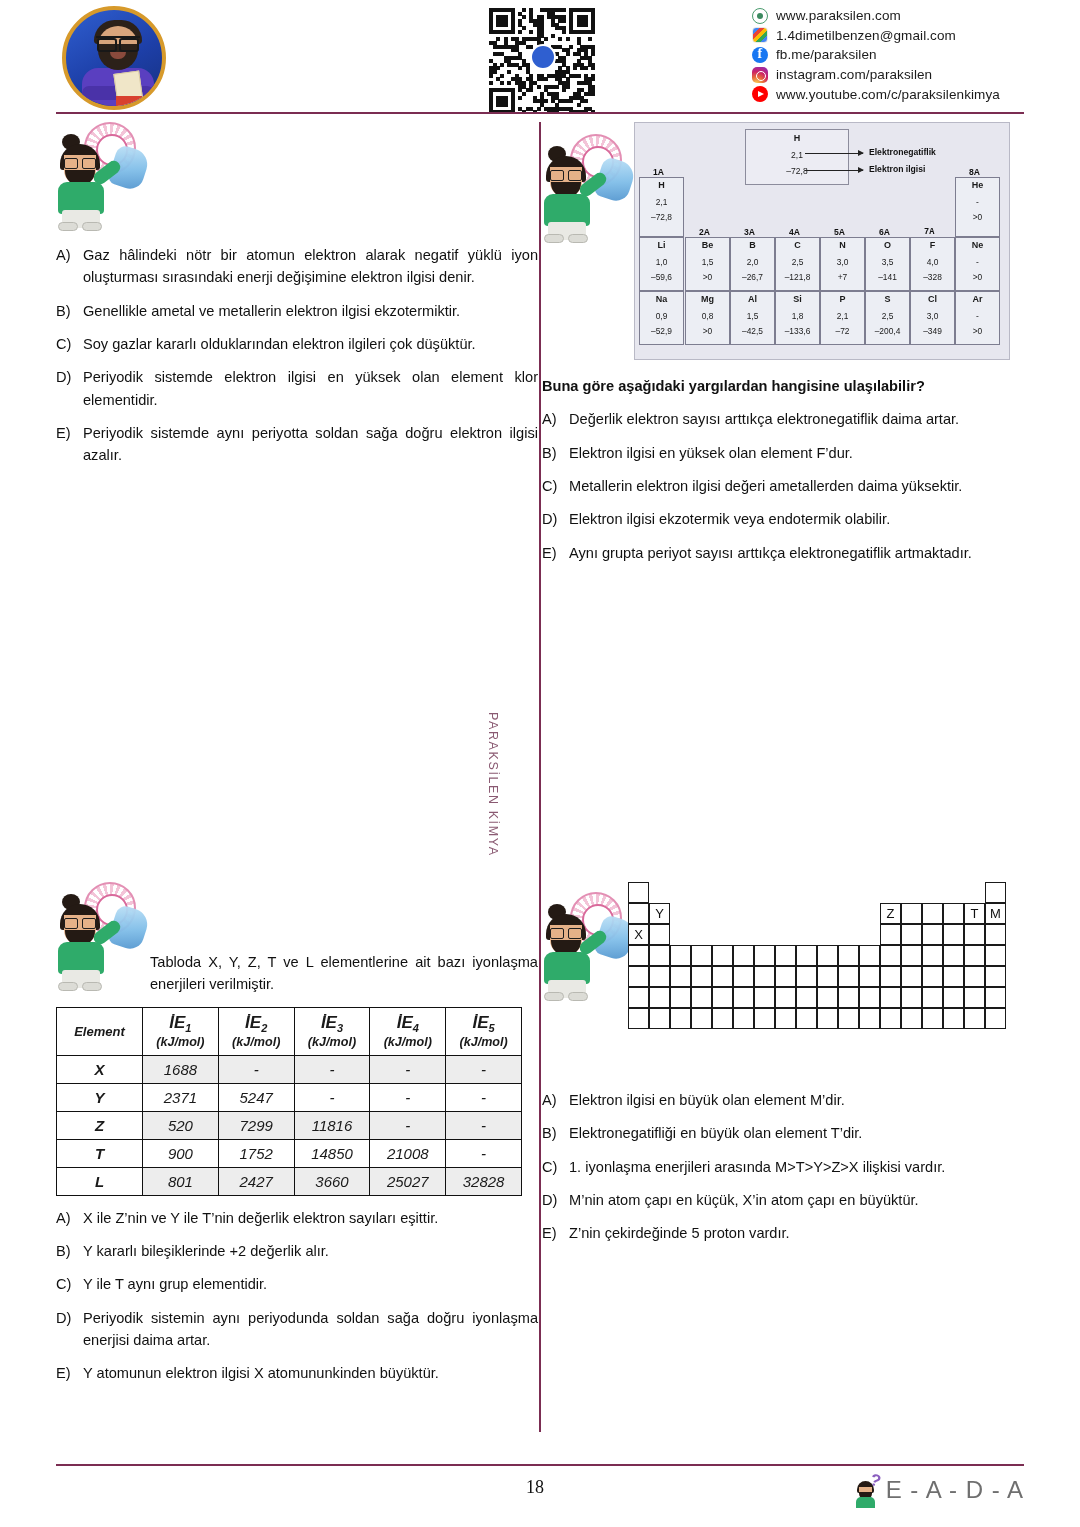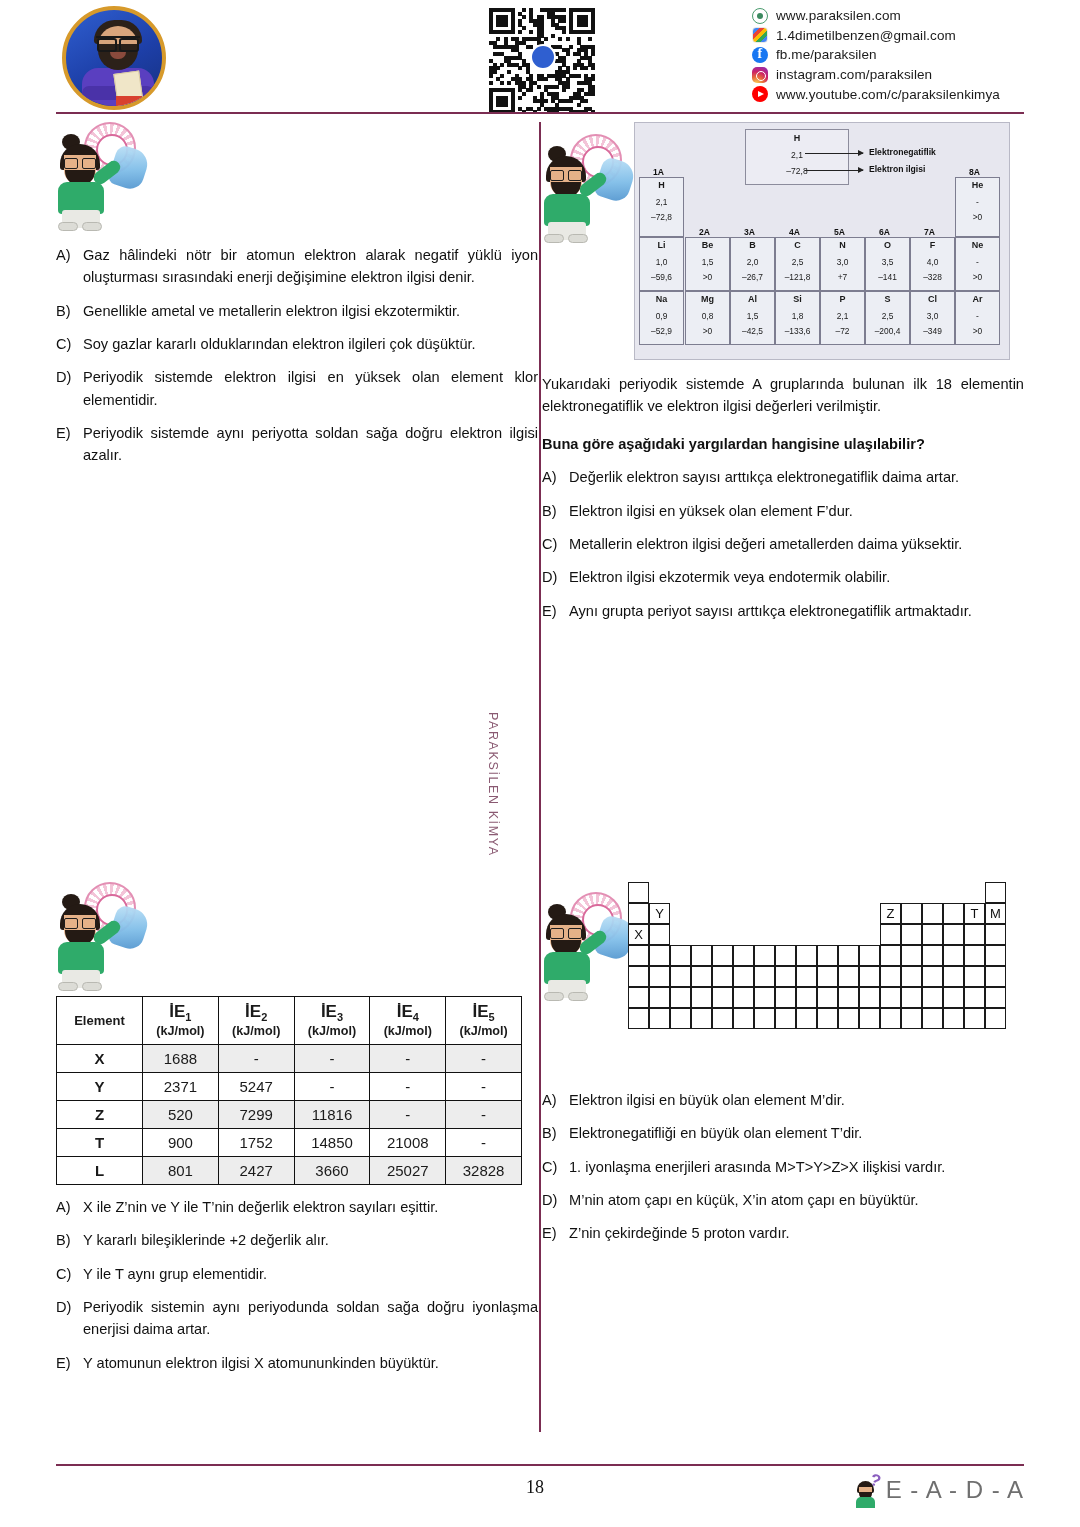--- a/index.html
+++ b/index.html
@@ -117,21 +117,21 @@
   .pt-arrow { position:absolute; height:1px; background:#222; }
   .pt-arrow:after { content:""; position:absolute; right:-1px; top:-3px; border-left:6px solid #222; border-top:3.5px solid transparent; border-bottom:3.5px solid transparent; }
   .pt-lab { position:absolute; font-size:8.6px; font-weight:bold; color:#111; }
   .pt-grp { position:absolute; font-size:8.6px; font-weight:bold; color:#111; }
   .pt-cell { position:absolute; background:#eceef4; border:1px solid #7d7d90; }
   .pt-cell .sym { position:absolute; left:0; right:0; top:2px; text-align:center; font-size:9px; font-weight:bold; }
   .pt-cell .v1  { position:absolute; left:0; right:0; top:19px; text-align:center; font-size:8.4px; }
   .pt-cell .v2  { position:absolute; left:0; right:0; top:34px; text-align:center; font-size:8.4px; }
 
   
-  table.ion { border-collapse:collapse; width:466px; margin-top:4px; }
+  table.ion { border-collapse:collapse; width:466px; margin-top:11px;font-style:italic; }
   table.ion th, table.ion td { border:1.6px solid #111; text-align:center; }
   table.ion thead th { height:48px; font-size:13px; font-weight:bold; padding:2px 0; background:#fff; }
   table.ion thead th .ie { font-size:17px; font-weight:bold; display:block; line-height:1.05; }
   table.ion thead th .ie sub { font-size:11px; }
   table.ion thead th .un { font-size:12.6px; font-weight:bold; display:block; }
   table.ion tbody td { height:28px; font-size:15px; }
   table.ion tbody td.el { font-weight:bold; background:#fff; }
   table.ion tbody tr.alt td { background:#ededed; }
   table.ion tbody tr.alt td.el { background:#fff; }
   table.ion col.c0 { width:86px; }
@@ -641,20 +641,23 @@
         <div class="m-hair"></div>
         <div class="m-face"></div>
         <div class="m-beard"></div>
         <div class="m-glass"></div>
         <div class="m-shirt"></div>
         <div class="m-arm"></div>
         <div class="m-pants"></div>
         <div class="m-shoe1"></div>
         <div class="m-shoe2"></div>
       </div>
+      <div style="flex:1 1 auto; padding-top:70px; padding-left:10px;">
+        <div class="q-intro">Tabloda X, Y, Z, T ve L elementlerine ait bazı iyonlaşma enerjileri verilmiştir.</div>
+      </div>
     </div>
 
     <table class="ion" id="ion-table">
       <colgroup>
           <col class="c0">
           <col>
           <col>
           <col>
           <col>
           <col>
@@ -782,21 +785,21 @@
         <div class="pt-arrow" style="left:170px; top:30px; width:58px;"></div>
         <div class="pt-arrow" style="left:170px; top:47px; width:58px;"></div>
         <div class="pt-lab" style="left:234px; top:24px;">Elektronegatiflik</div>
         <div class="pt-lab" style="left:234px; top:41px;">Elektron ilgisi</div>
       <div class="pt-grp" style="left: 18px; top: 44px;">1A</div>
           <div class="pt-grp" style="left: 64px; top: 104px;">2A</div>
           <div class="pt-grp" style="left: 109px; top: 104px;">3A</div>
           <div class="pt-grp" style="left: 154px; top: 104px;">4A</div>
           <div class="pt-grp" style="left: 199px; top: 104px;">5A</div>
           <div class="pt-grp" style="left: 244px; top: 104px;">6A</div>
-          <div class="pt-grp" style="left: 289px; top: 104px;">7A</div>
+          <div class="pt-grp" style="left: 289px; top: 104px; font-family: Liberation Mono, monospace;">7A</div>
           <div class="pt-grp" style="left: 334px; top: 44px;">8A</div>
           <div class="pt-cell" style="left: 4px; top: 54px; width: 45px; height: 60px;">
             <span class="sym">H</span>
             <span class="v1">2,1</span>
             <span class="v2">–72,8</span>
           </div>
           <div class="pt-cell" style="left: 320px; top: 54px; width: 45px; height: 60px;">
             <span class="sym">He</span>
             <span class="v1">-</span>
             <span class="v2">&gt;0</span>
@@ -877,21 +880,20 @@
             <span class="v2">–349</span>
           </div>
           <div class="pt-cell" style="left: 320px; top: 168px; width: 45px; height: 54px;">
             <span class="sym">Ar</span>
             <span class="v1">-</span>
             <span class="v2">&gt;0</span>
           </div>
         </div>
     </div>
 
-    <div class="q-intro" style="margin-top:14px;">Yukarıdaki periyodik sistemde A gruplarında bulunan ilk 18 elementin elektronegatiflik ve elektron ilgisi değerleri verilmiştir.</div>
     <div class="q-stem" style="margin-top:16px;">Buna göre aşağıdaki yargılardan hangisine ulaşılabilir?</div>
 
     <div style="margin-top:8px;">
       <div class="opt">
           <span class="lbl">A)</span>
           <span class="txt nojust">Değerlik elektron sayısı arttıkça elektronegatiflik daima artar.</span>
         </div>
       <div class="opt">
           <span class="lbl">B)</span>
           <span class="txt nojust">Elektron ilgisi en yüksek olan element F’dur.</span>

